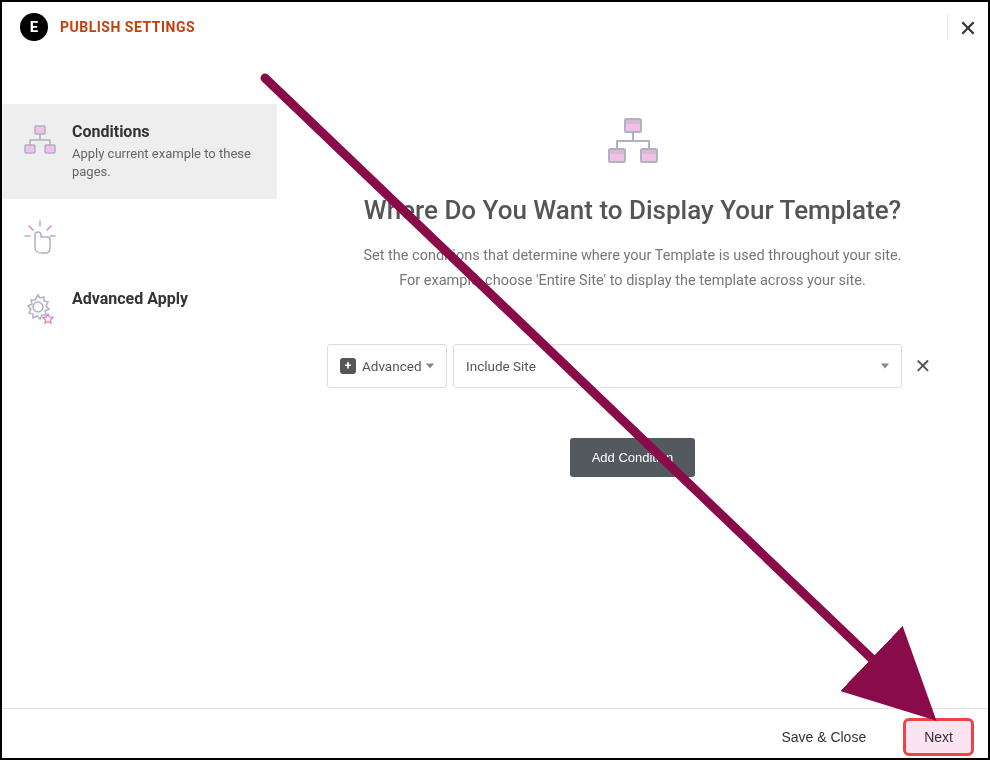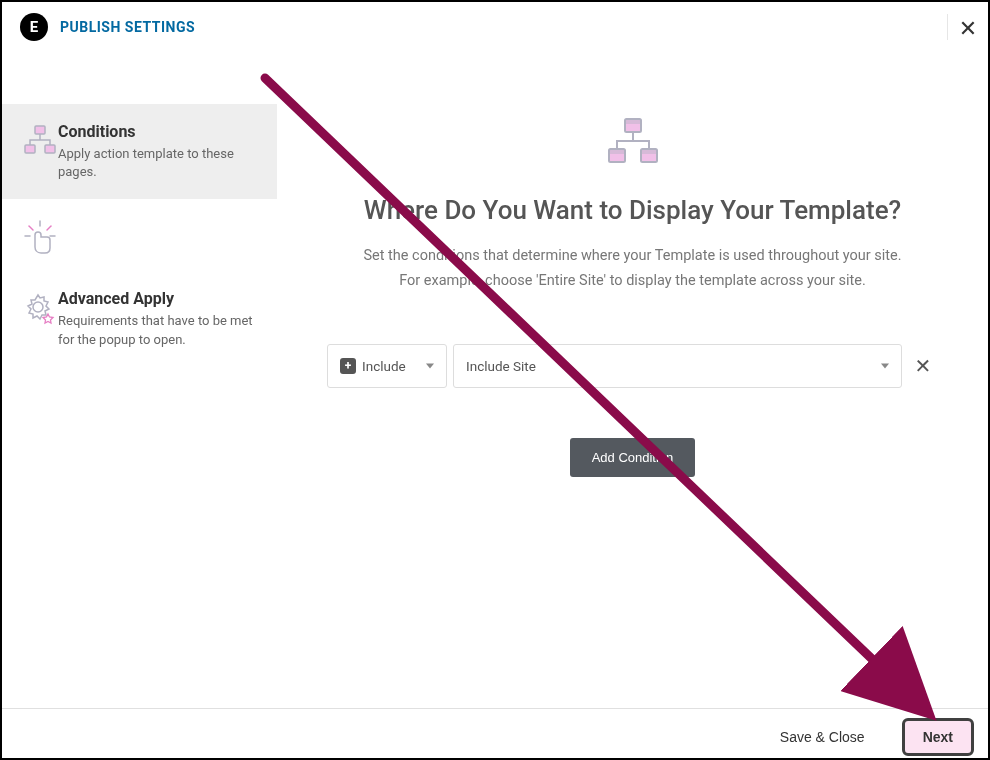--- a/index.html
+++ b/index.html
@@ -31,21 +31,21 @@
     color:#fff;
     display:flex; align-items:center; justify-content:center;
     font-weight:700;
     font-size:15px;
     margin-right:12px;
   }
   .header-title {
     font-size:14px;
     font-weight:700;
     letter-spacing:0.5px;
-    color:#0369a1;
+    color:#c2410c;
   }
   .close-btn {
     position:absolute;
     right:2px; top:8px;
     width:36px; height:36px;
     display:flex; align-items:center; justify-content:center;
     color:#333;
     cursor:pointer;
     font-size:22px;
   }
@@ -73,20 +73,21 @@
 
   
   .sidebar {
     width:275px;
     flex:0 0 275px;
     padding-top:52px;
   }
   .side-item {
     display:flex;
     padding:18px 18px 18px 20px;
+    gap:14px;
     cursor:pointer;
   }
   .side-item.active {
     background:#eee;
   }
   .side-icon {
     width:36px; height:36px;
     flex:0 0 36px;
     display:flex; align-items:flex-start; justify-content:center;
     padding-top:3px;
@@ -201,25 +202,25 @@
   
   .link-btn {
     background:none; border:none;
     color:#333; font-size:14px;
     padding:8px 14px;
     cursor:pointer;
   }
   .next-btn {
     background:#fce3f2;
     color:#333;
-    border:3px solid #404040;
+    border:3px solid #ef4444;
     border-radius:6px;
     padding:8px 18px;
     font-size:14px;
-    font-weight:700;
+    font-weight:400;
     cursor:pointer;
   }
 
   
   .arrow-overlay {
     position:absolute;
     left:0; top:0;
     pointer-events:none;
   }
 </style>
@@ -247,21 +248,21 @@
         <div class="side-icon">
           <svg width="34" height="30" viewBox="0 0 34 30">
             <rect x="12" y="1" width="10" height="8" rx="1" fill="#f1c0e8" stroke="#b1b1c1" stroke-width="1.5"></rect>
             <rect x="2" y="20" width="10" height="8" rx="1" fill="#f1c0e8" stroke="#b1b1c1" stroke-width="1.5"></rect>
             <rect x="22" y="20" width="10" height="8" rx="1" fill="#f1c0e8" stroke="#b1b1c1" stroke-width="1.5"></rect>
             <path d="M17 9 V15 M7 20 V15 H27 V20" fill="none" stroke="#b1b1c1" stroke-width="1.5"></path>
           </svg>
         </div>
         <div class="side-text">
           <div class="side-title">Conditions</div>
-          <div class="side-desc">Apply action template to these pages.</div>
+          <div class="side-desc">Apply current example to these pages.</div>
         </div>
       </div>
 
       <div class="side-item">
         <div class="side-icon">
           <svg width="34" height="36" viewBox="0 0 34 36">
             <g stroke="#b1b1c1" stroke-width="1.5" fill="none" stroke-linecap="round">
               <line x1="17" y1="1" x2="17" y2="6"></line>
               <line x1="6" y1="6" x2="10" y2="10" stroke="#e67fc4"></line>
               <line x1="28" y1="6" x2="24" y2="10" stroke="#e67fc4"></line>
@@ -278,21 +279,20 @@
           <svg width="34" height="34" viewBox="0 0 34 34">
             <g fill="none" stroke="#b1b1c1" stroke-width="1.5">
               <circle cx="15" cy="15" r="5"></circle>
               <path d="M15 3 L17 6 L21 5 L21 9 L25 10 L23 14 L26 17 L22 19 L23 23 L19 23 L17 27 L14 24 L10 26 L10 22 L6 21 L8 17 L5 14 L9 12 L8 8 L12 8 Z"></path>
             </g>
             <path d="M25 22 L26.5 25 L30 25.5 L27.5 28 L28 31 L25 29.5 L22 31 L22.5 28 L20 25.5 L23.5 25 Z" fill="none" stroke="#e67fc4" stroke-width="1.3"></path>
           </svg>
         </div>
         <div class="side-text">
           <div class="side-title">Advanced Apply</div>
-          <div class="side-desc">Requirements that have to be met for the popup to open.</div>
         </div>
       </div>
 
     </div>
 
     <div class="main">
       <div class="hero-icon">
         <svg width="56" height="48" viewBox="0 0 56 48">
           <rect x="20" y="2" width="16" height="13" rx="1.5" fill="#f1c0e8" stroke="#b1b1c1" stroke-width="2"></rect>
           <rect x="20" y="2" width="16" height="5" fill="#b1b1c1" opacity="0.4"></rect>
@@ -306,21 +306,21 @@
 
       <h1>Where Do You Want to Display Your Template?</h1>
       <p class="lead">
         <span>Set the conditions that determine where your Template is used throughout your site.</span><br>
         <span>For example, choose 'Entire Site' to display the template across your site.</span>
       </p>
 
       <div class="condition-row">
         <div class="dropdown dd-include">
           <span class="plus-badge">+</span>
-          <span>Include</span>
+          <span>Advanced</span>
           <span class="caret"></span>
         </div>
         <div class="dropdown dd-scope">
           <span>Include Site</span>
           <span class="caret"></span>
         </div>
         <div class="remove-x">
           <span>✕</span>
         </div>
       </div>

